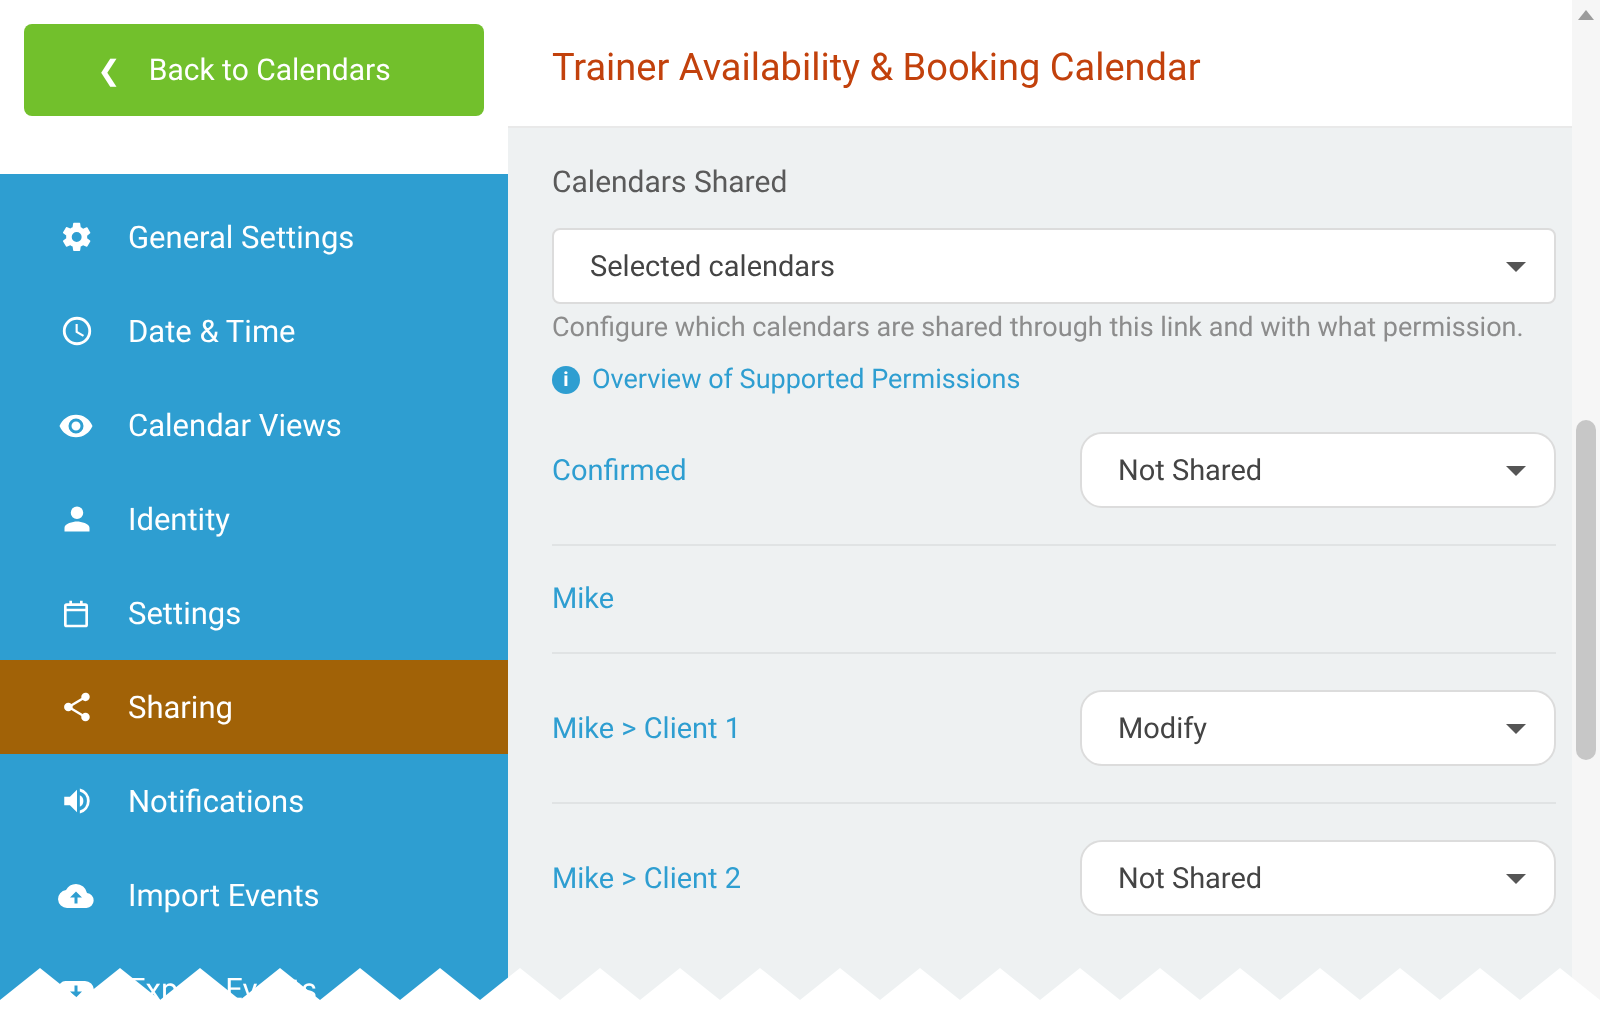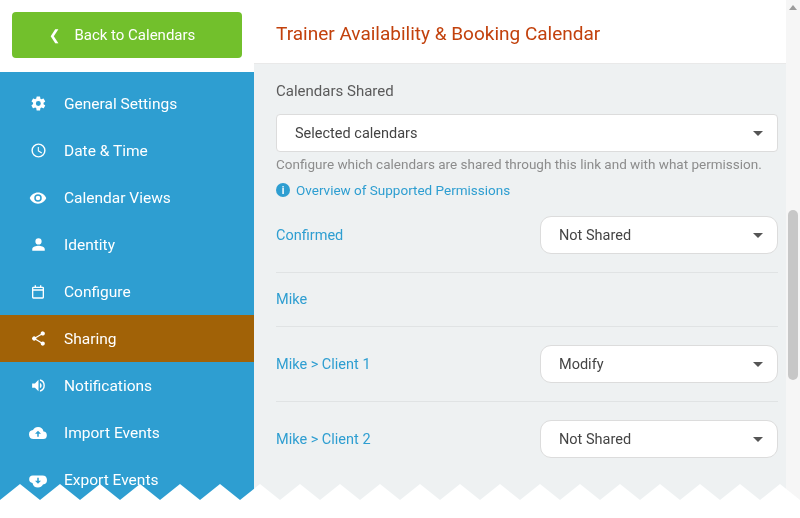--- a/index.html
+++ b/index.html
@@ -34,21 +34,21 @@
     font-size: 15px;
     gap: 14px;
     cursor: pointer;
   }
   .back-btn .chev {
     font-size: 14px;
     margin-left: -10px;
   }
   .sidebar {
     background: #2e9ed1;
-    margin-top: 14px;
+    margin-top: 29px;
     flex: 1;
     color: #fff;
     padding-top: 8px;
   }
   .sidebar-item {
     display: flex;
     align-items: center;
     height: 47px;
     padding: 0 18px 0 28px;
     gap: 16px;
@@ -243,21 +243,21 @@
             </svg>
         </span>
         <span>Identity</span>
       </div>
       <div class="sidebar-item">
         <span class="icon">
           <svg viewBox="0 0 24 24" width="16" height="16">
               <path d="M19,4H17V2H15V4H9V2H7V4H5A2,2,0,0,0,3,6V20a2,2,0,0,0,2,2H19a2,2,0,0,0,2-2V6A2,2,0,0,0,19,4Zm0,16H5V10H19Zm0-12H5V6H19Z"></path>
             </svg>
         </span>
-        <span>Configure</span>
+        <span>Settings</span>
       </div>
       <div class="sidebar-item active">
         <span class="icon">
           <svg viewBox="0 0 24 24" width="17" height="17">
               <path d="M18,16.08a2.91,2.91,0,0,0-2,.79L8.91,12.7a3.27,3.27,0,0,0,0-1.4L16,7.13A3,3,0,1,0,15,5a3,3,0,0,0,.09.7L8,9.87a3,3,0,1,0,0,4.26l7.05,4.18A2.92,2.92,0,0,0,15,19a3,3,0,1,0,3-2.92Z"></path>
             </svg>
         </span>
         <span>Sharing</span>
       </div>
       <div class="sidebar-item">

